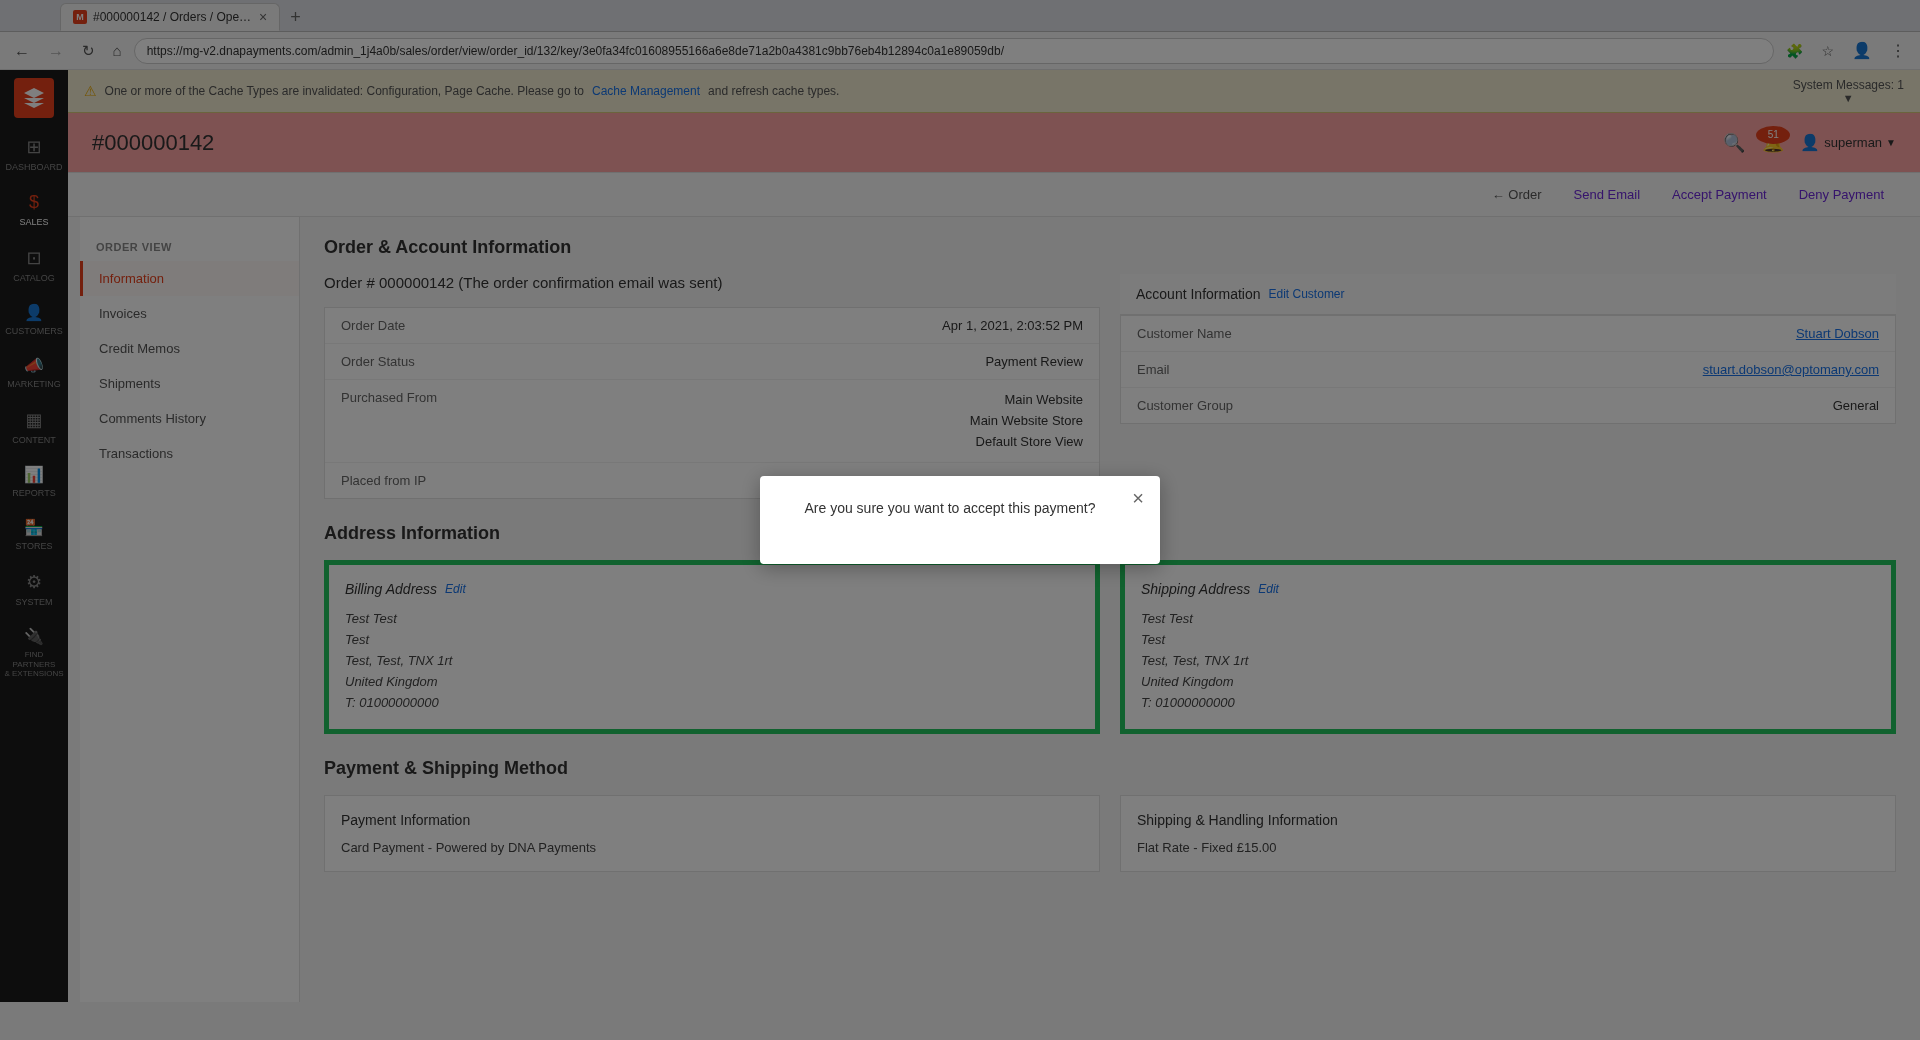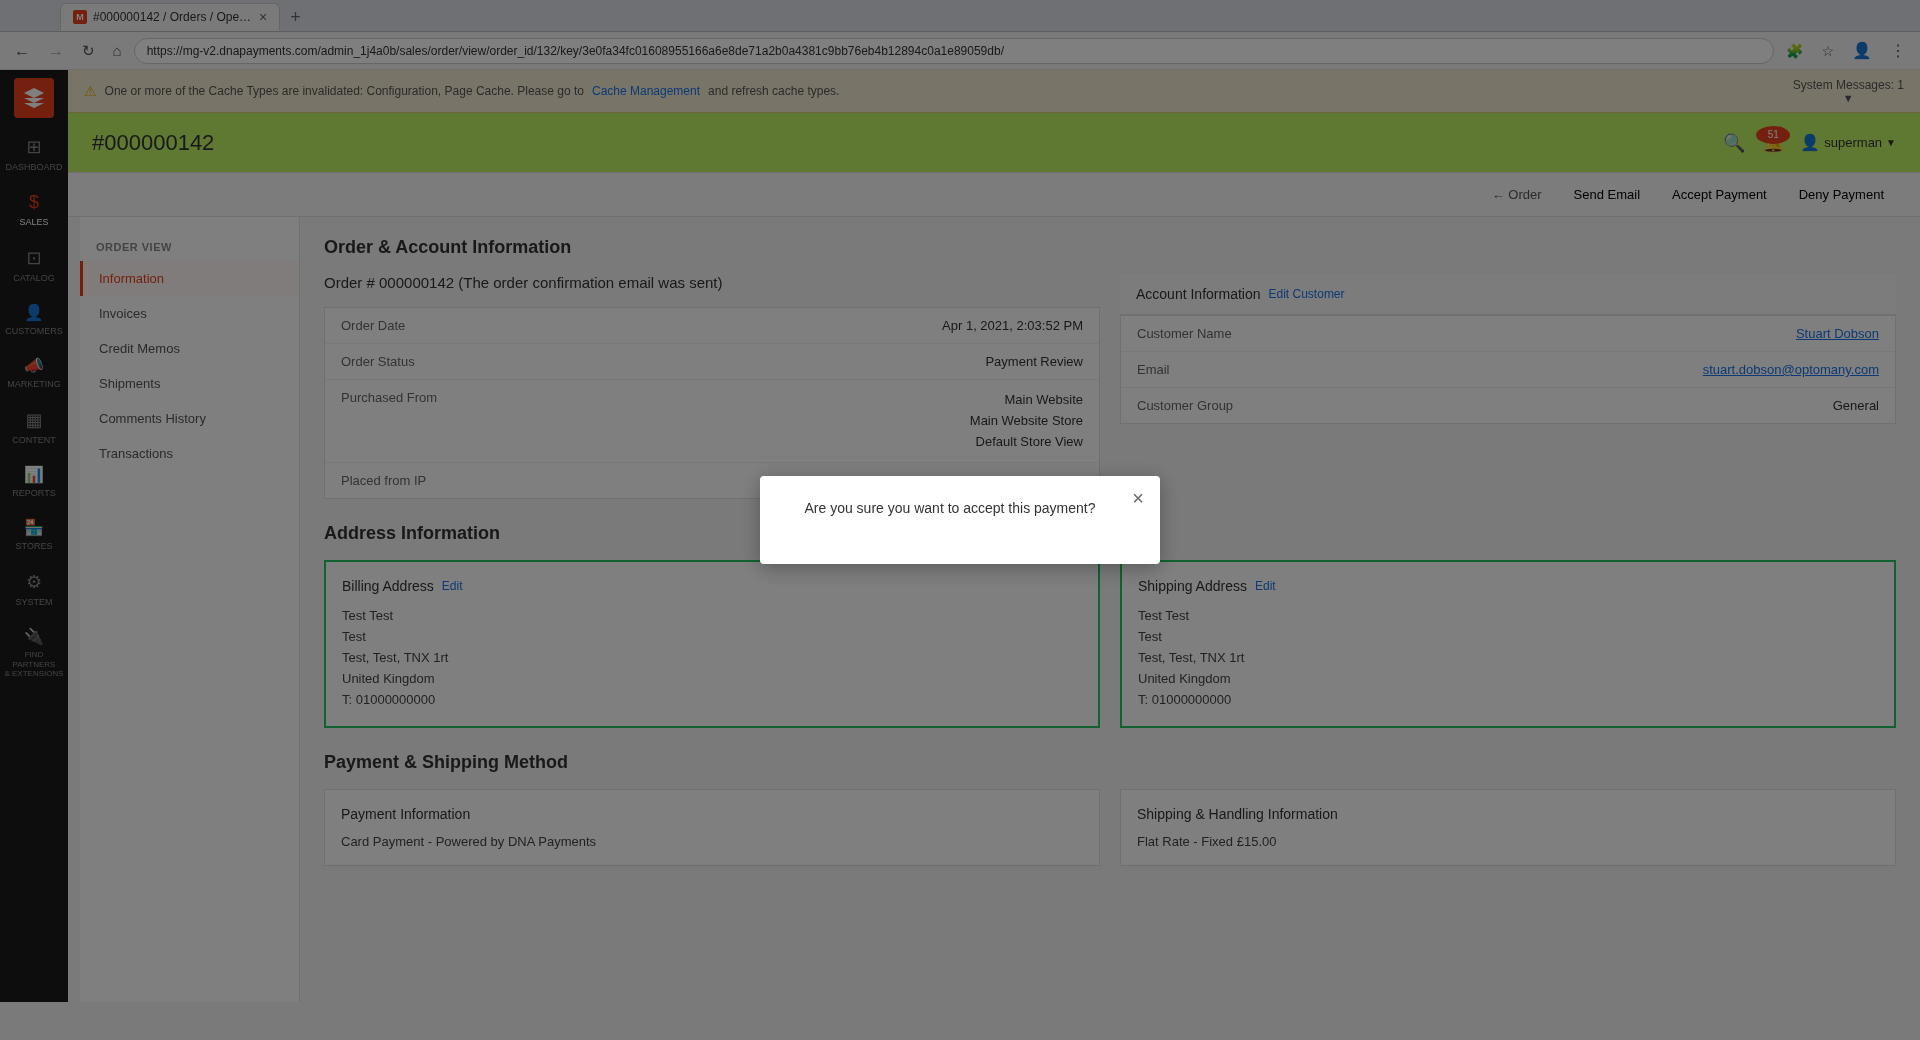--- a/index.html
+++ b/index.html
@@ -67,21 +67,21 @@
     
     .main-content {
       flex: 1;
       display: flex;
       flex-direction: column;
       overflow: hidden;
     }
 
     
     .page-header {
-      background: #bef264;
+      background: #fca5a5;
       border-bottom: 1px solid #e0e0e0;
       padding: 0 24px;
       height: 60px;
       display: flex;
       align-items: center;
       justify-content: space-between;
     }
     .page-title { font-size: 22px; font-weight: 300; color: #333; }
     .header-actions { display: flex; align-items: center; gap: 16px; }
     .header-search { font-size: 18px; color: #666; cursor: pointer; }
@@ -108,21 +108,21 @@
       border-bottom: 1px solid #e0e0e0;
       padding: 8px 24px;
       display: flex;
       align-items: center;
       gap: 8px;
       justify-content: flex-end;
     }
     .action-btn {
       background: none;
       border: none;
-      color: #000000;
+      color: #6d28d9;
       font-size: 13px;
       cursor: pointer;
       padding: 6px 12px;
       display: flex;
       align-items: center;
       gap: 4px;
     }
     .action-btn.back-btn { color: #555; }
 
     
@@ -205,21 +205,21 @@
       border-bottom: 1px solid #f0f0f0;
       background: white;
     }
     .info-row:last-child { border-bottom: none; }
     .info-label { color: #666; }
     .info-value { color: #333; text-align: right; }
     .info-value.link { color: #1a73e8; cursor: pointer; }
 
     .address-section { margin-bottom: 24px; }
     .address-grid { display: grid; grid-template-columns: 1fr 1fr; gap: 20px; }
-    .address-box { background: white; border: 2px solid #22c55e; padding: 16px; }
+    .address-box { background: white; border: 5px solid #22c55e; padding: 16px; font-style: italic; }
     .address-box-title { font-size: 14px; font-weight: 500; margin-bottom: 12px; display: flex; align-items: center; gap: 8px; }
     .address-box-title a { color: #1a73e8; font-size: 12px; font-weight: 400; text-decoration: none; }
     .address-text { font-size: 13px; color: #444; line-height: 1.6; }
 
     .payment-section { margin-bottom: 24px; }
     .payment-grid { display: grid; grid-template-columns: 1fr 1fr; gap: 20px; }
     .payment-box { background: white; border: 1px solid #e0e0e0; padding: 16px; }
     .payment-box-title { font-size: 14px; font-weight: 500; margin-bottom: 12px; }
     .payment-text { font-size: 13px; color: #444; }
 

